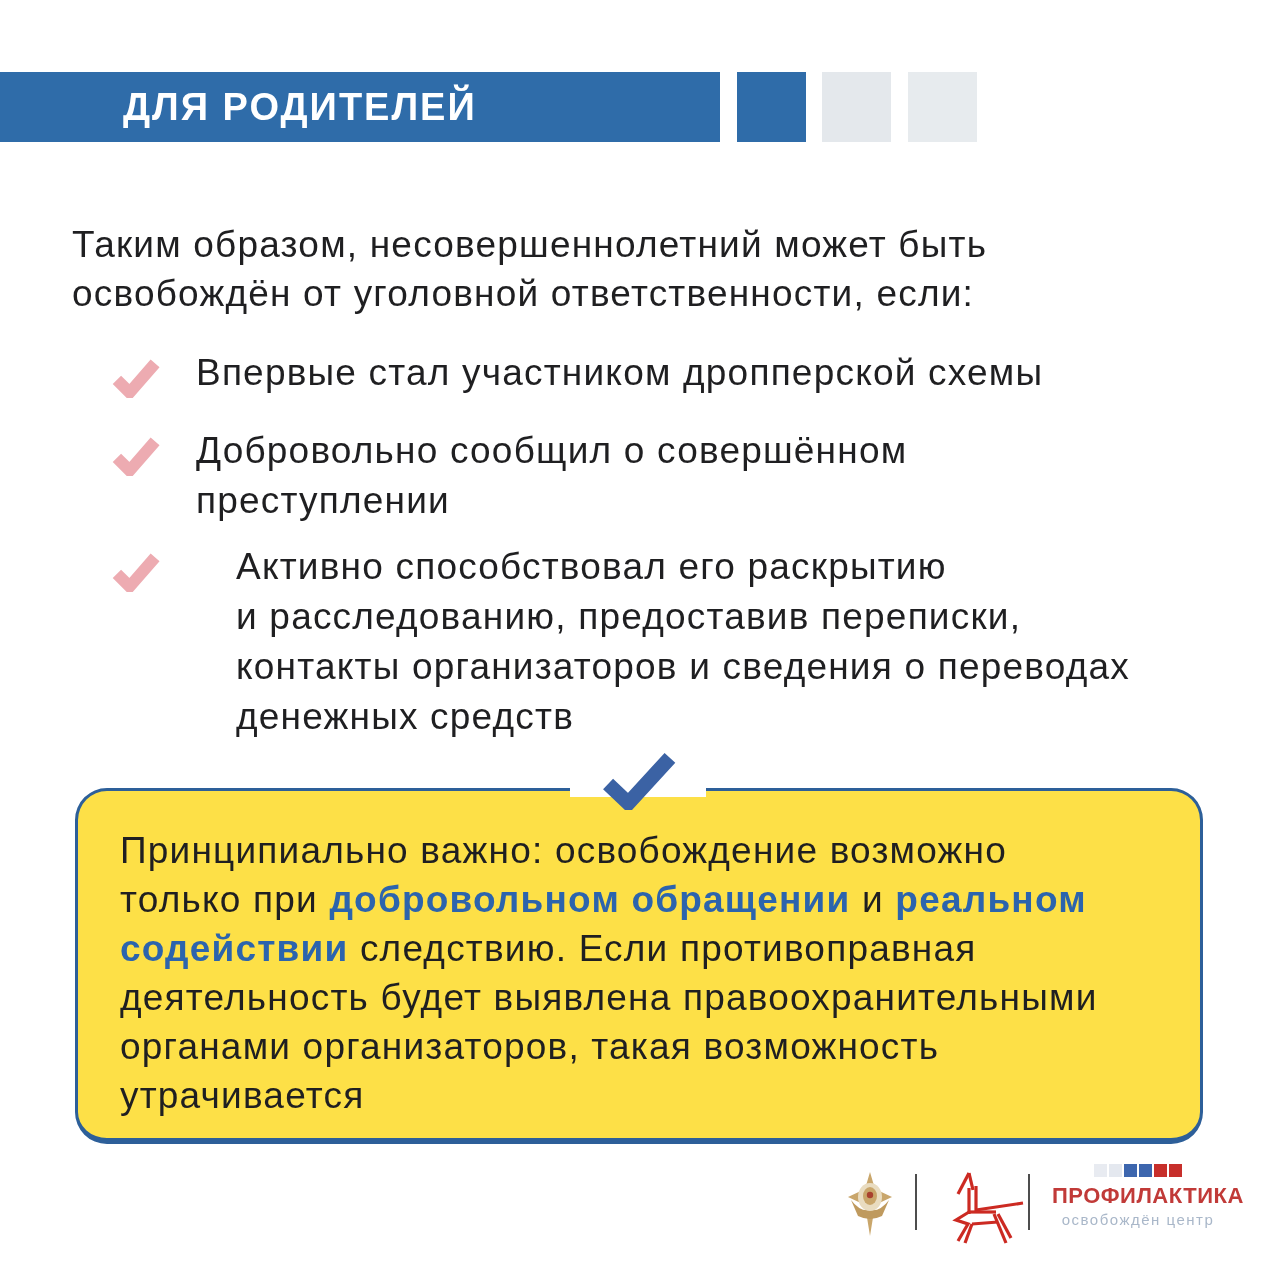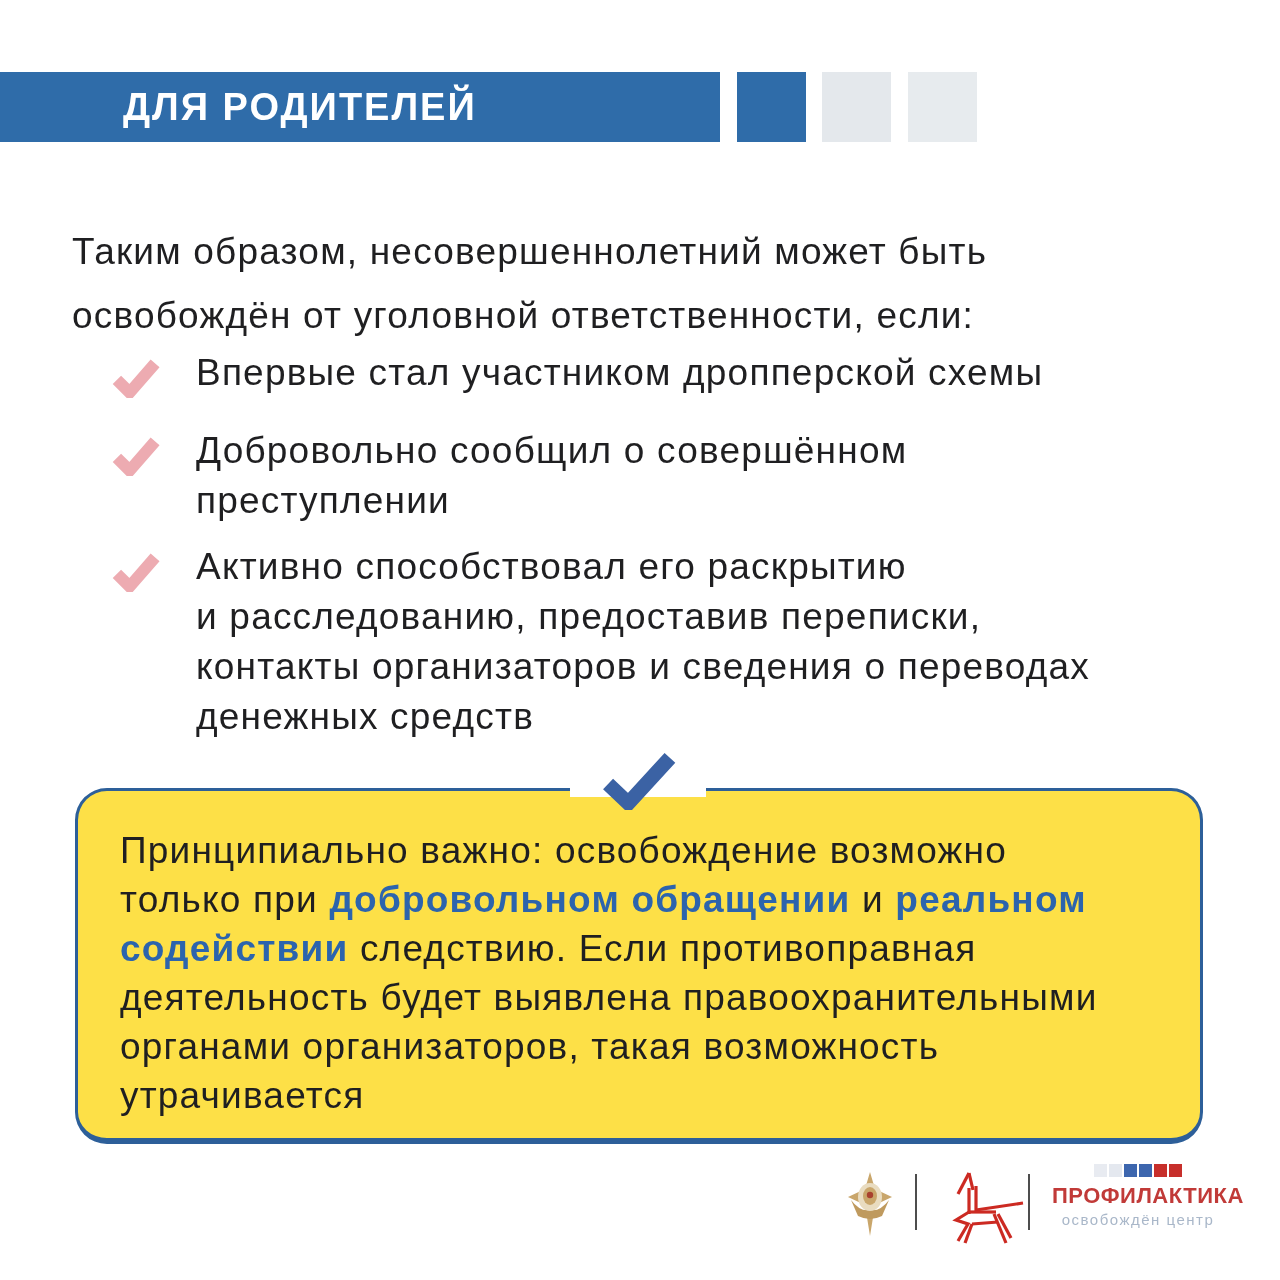--- a/index.html
+++ b/index.html
@@ -21,35 +21,35 @@
     letter-spacing:2px; white-space:nowrap;
   }
   .hsq { position:absolute; top:72px; width:69px; height:70px; }
   .hsq-1 { left:737px; background:#2f6ca9; }
   .hsq-2 { left:822px; background:#e4e8ec; }
   .hsq-3 { left:908px; background:#e7ebee; }
 
   
   .intro {
     position:absolute; left:72px; top:220px; width:1170px;
-    font-size:37px; line-height:64px; letter-spacing:1.2px;
+    font-size:37px; line-height:49px; letter-spacing:1.2px;
     white-space:pre-line;
   }
   .bullet {
     position:absolute; left:112px; width:1080px;
     display:flex; align-items:flex-start;
   }
   .bullet .check-wrap { flex:0 0 48px; margin-top:10px; }
   .bullet .bullet-text {
     margin-left:36px; font-size:37px; line-height:50px;
     letter-spacing:1.2px; white-space:pre-line;
   }
   .b0 { top:348px; }
   .b1 { top:426px; }
-  .b2 { top:542px; }
+  .b2 { top:542px;gap:40px; }
 
   
   .callout {
     position:absolute; left:75px; top:788px; width:1128px; height:356px;
     background:#fde047; border:3px solid #2d5f99; border-bottom-width:6px;
     border-radius:32px; z-index:1;
   }
   .callout-gap {
     position:absolute; left:570px; top:779px; width:136px; height:18px;
     background:#ffffff; z-index:2;

